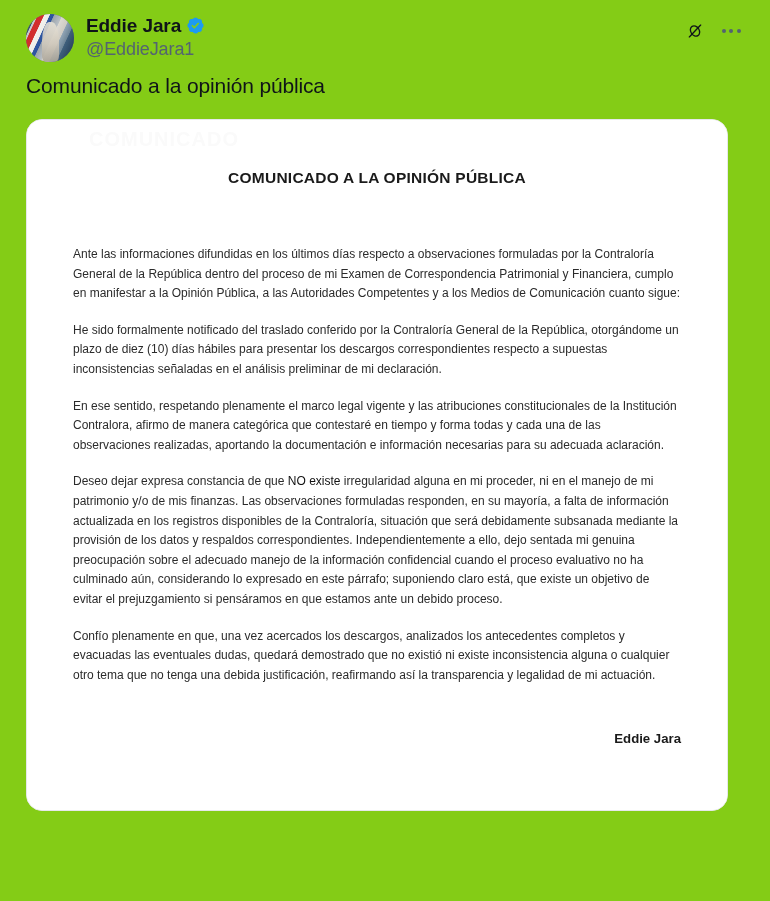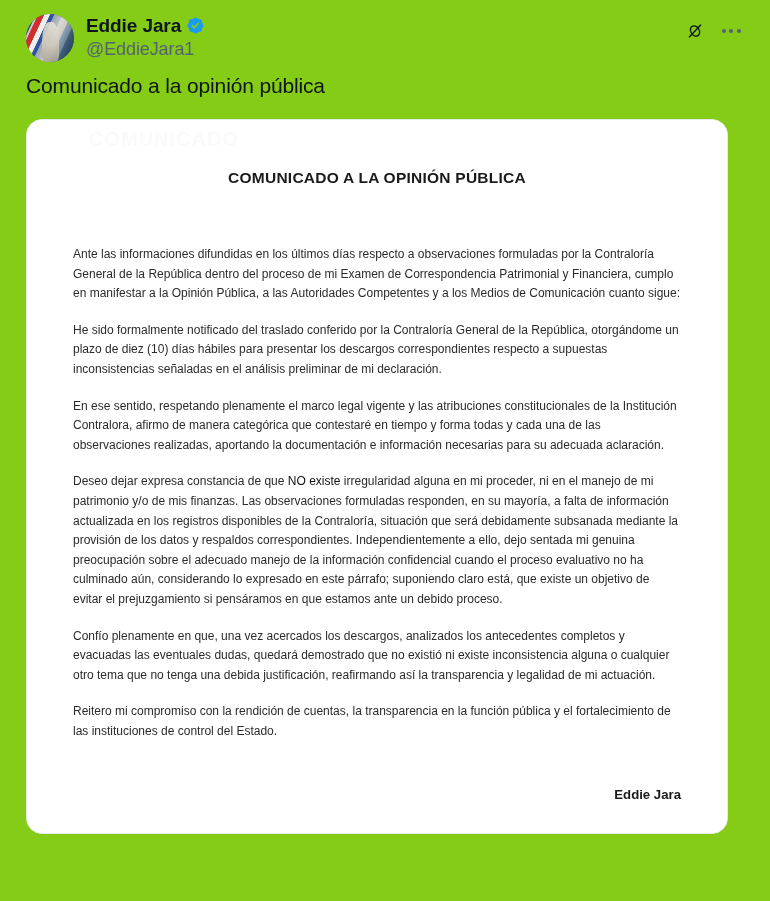--- a/index.html
+++ b/index.html
@@ -249,21 +249,20 @@
     <div class="doc">
       <div class="doc-watermark">COMUNICADO</div>
       <div class="doc-title">COMUNICADO A LA OPINIÓN PÚBLICA</div>
 
       <div class="doc-body">
           <p class="doc-p"><span>Ante las informaciones difundidas en los últimos días respecto a observaciones formuladas por la Contraloría General de la República dentro del proceso de mi Examen de Correspondencia Patrimonial y Financiera, cumplo en manifestar a la Opinión Pública, a las Autoridades Competentes y a los Medios de Comunicación cuanto sigue:</span></p>
           <p class="doc-p"><span>He sido formalmente notificado del traslado conferido por la Contraloría General de la República, otorgándome un plazo de diez (10) días hábiles para presentar los descargos correspondientes respecto a supuestas inconsistencias señaladas en el análisis preliminar de mi declaración.</span></p>
           <p class="doc-p"><span>En ese sentido, respetando plenamente el marco legal vigente y las atribuciones constitucionales de la Institución Contralora, afirmo de manera categórica que contestaré en tiempo y forma todas y cada una de las observaciones realizadas, aportando la documentación e información necesarias para su adecuada aclaración.</span></p>
           <p class="doc-p"><span>Deseo dejar expresa constancia de que </span><b>NO existe</b><span> irregularidad alguna en mi proceder, ni en el manejo de mi patrimonio y/o de mis finanzas. Las observaciones formuladas responden, en su mayoría, a falta de información actualizada en los registros disponibles de la Contraloría, situación que será debidamente subsanada mediante la provisión de los datos y respaldos correspondientes. Independientemente a ello, dejo sentada mi genuina preocupación sobre el adecuado manejo de la información confidencial cuando el proceso evaluativo no ha culminado aún, considerando lo expresado en este párrafo; suponiendo claro está, que existe un objetivo de evitar el prejuzgamiento si pensáramos en que estamos ante un debido proceso.</span></p>
           <p class="doc-p"><span>Confío plenamente en que, una vez acercados los descargos, analizados los antecedentes completos y evacuadas las eventuales dudas, quedará demostrado que no existió ni existe inconsistencia alguna o cualquier otro tema que no tenga una debida justificación, reafirmando así la transparencia y legalidad de mi actuación.</span></p>
-          <p class="doc-p"><span>Reitero mi compromiso con la rendición de cuentas, la transparencia en la función pública y el fortalecimiento de las instituciones de control del Estado.</span></p>
         </div>
 
       <div class="doc-sign">
         <div class="doc-sign-line second">Eddie Jara</div>
       </div>
     </div>
   </div>
 
 </div>
 

